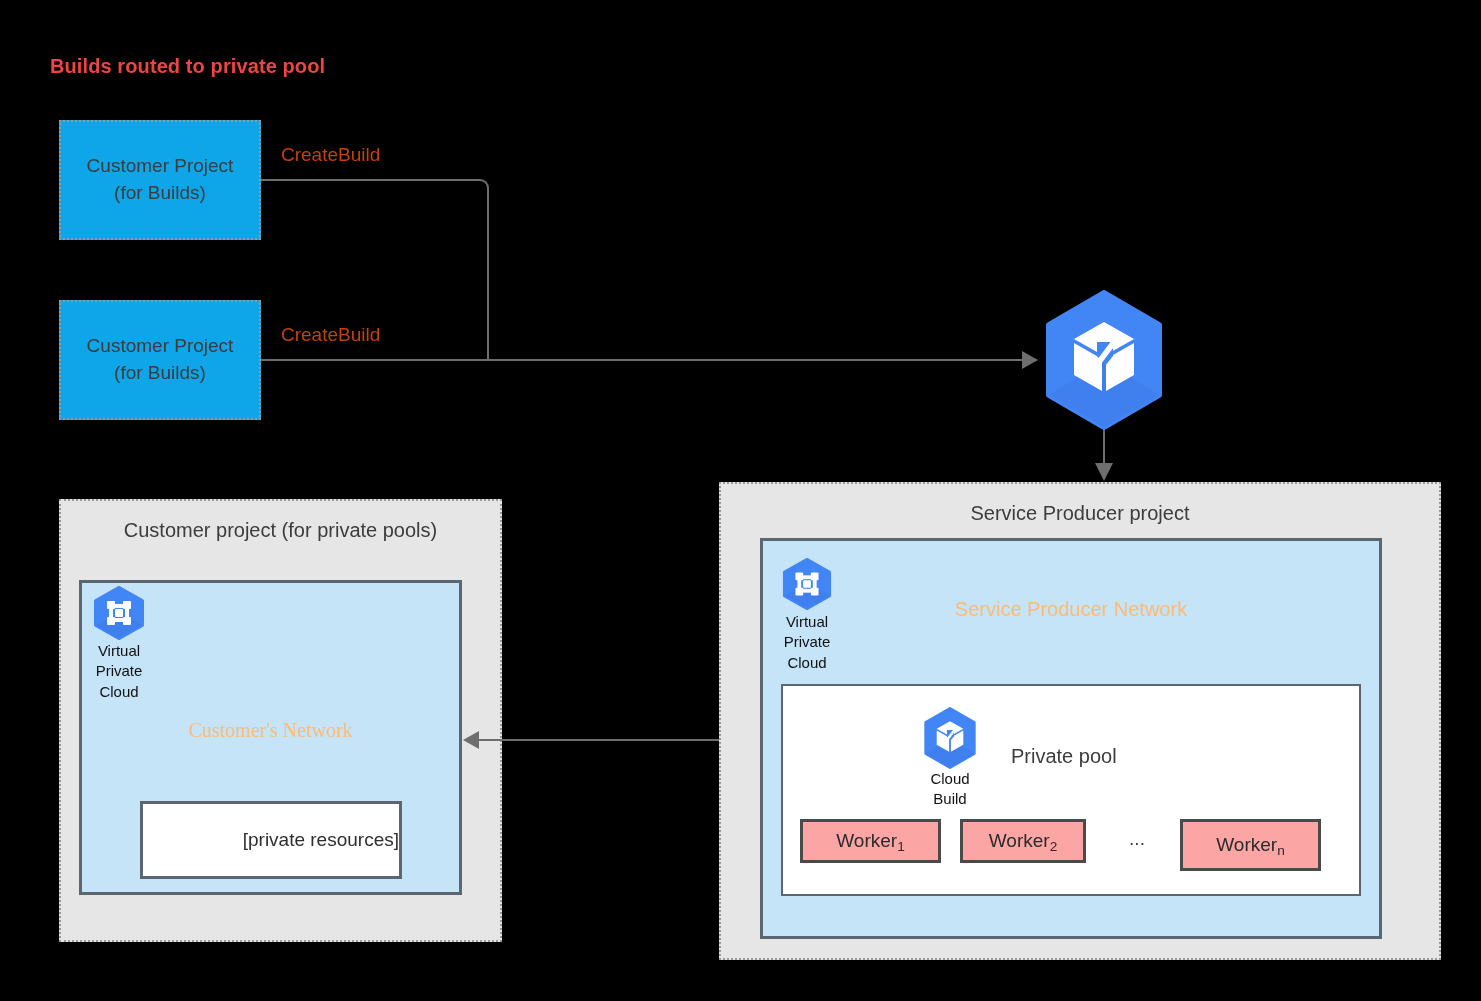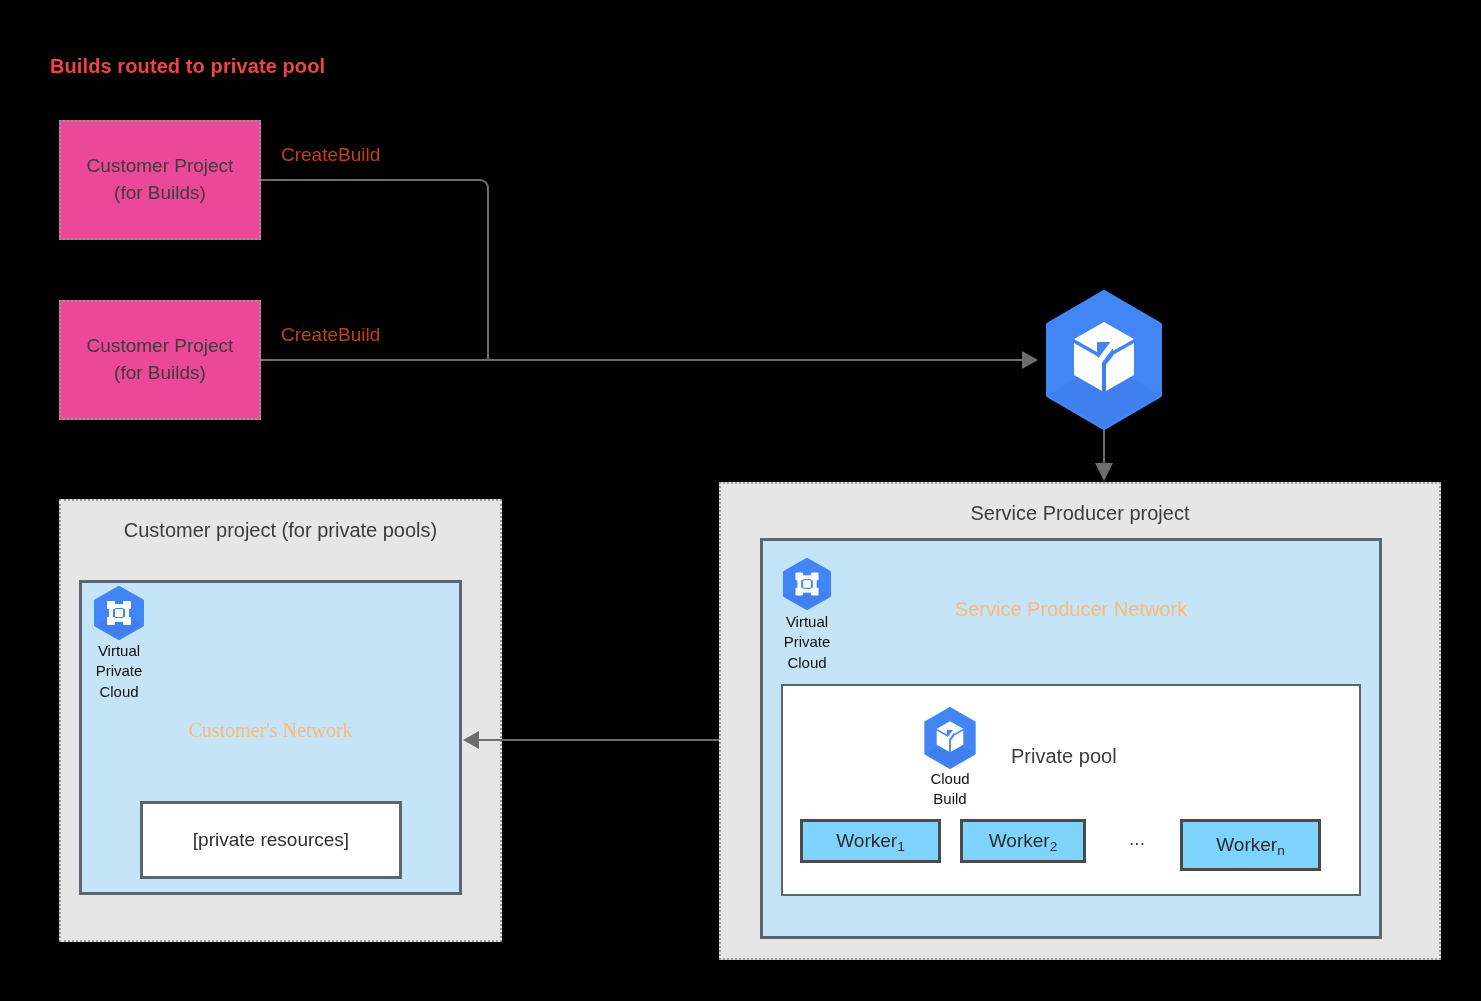--- a/index.html
+++ b/index.html
@@ -25,21 +25,21 @@
     top: 55px;
     font-size: 20px;
     font-weight: bold;
     color: #ef4444;
     letter-spacing: 0.1px;
     white-space: nowrap;
   }
 
   
   .dotted-box {
-    background: #ec4899;
+    background: #0ea5e9;
     border: 2px dotted #9a9a9a;
     box-sizing: border-box;
     display: flex;
     align-items: center;
     justify-content: center;
     text-align: center;
     color: #3c3c3c;
     font-size: 19px;
     line-height: 1.42;
   }
@@ -124,35 +124,35 @@
     white-space: pre-line;
   }
 
   
   .white-box {
     background: #ffffff;
     border: 3px solid #5b6670;
     box-sizing: border-box;
     display: flex;
     align-items: center;
-    justify-content: center;
+    justify-content: flex-end;
     color: #2e2e2e;
   }
   .pool-box {
     background: #ffffff;
     border: 2px solid #5b6670;
     box-sizing: border-box;
   }
   .pool-title {
     font-size: 20px;
     color: #3c3c3c;
     white-space: nowrap;
   }
   .worker-box {
-    background: #7dd3fc;
+    background: #fca5a5;
     border: 3px solid #4a4a4a;
     box-sizing: border-box;
     display: flex;
     align-items: center;
     justify-content: center;
     font-size: 19px;
     color: #2b2b2b;
   }
   .worker-box sub {
     font-size: 0.72em;

